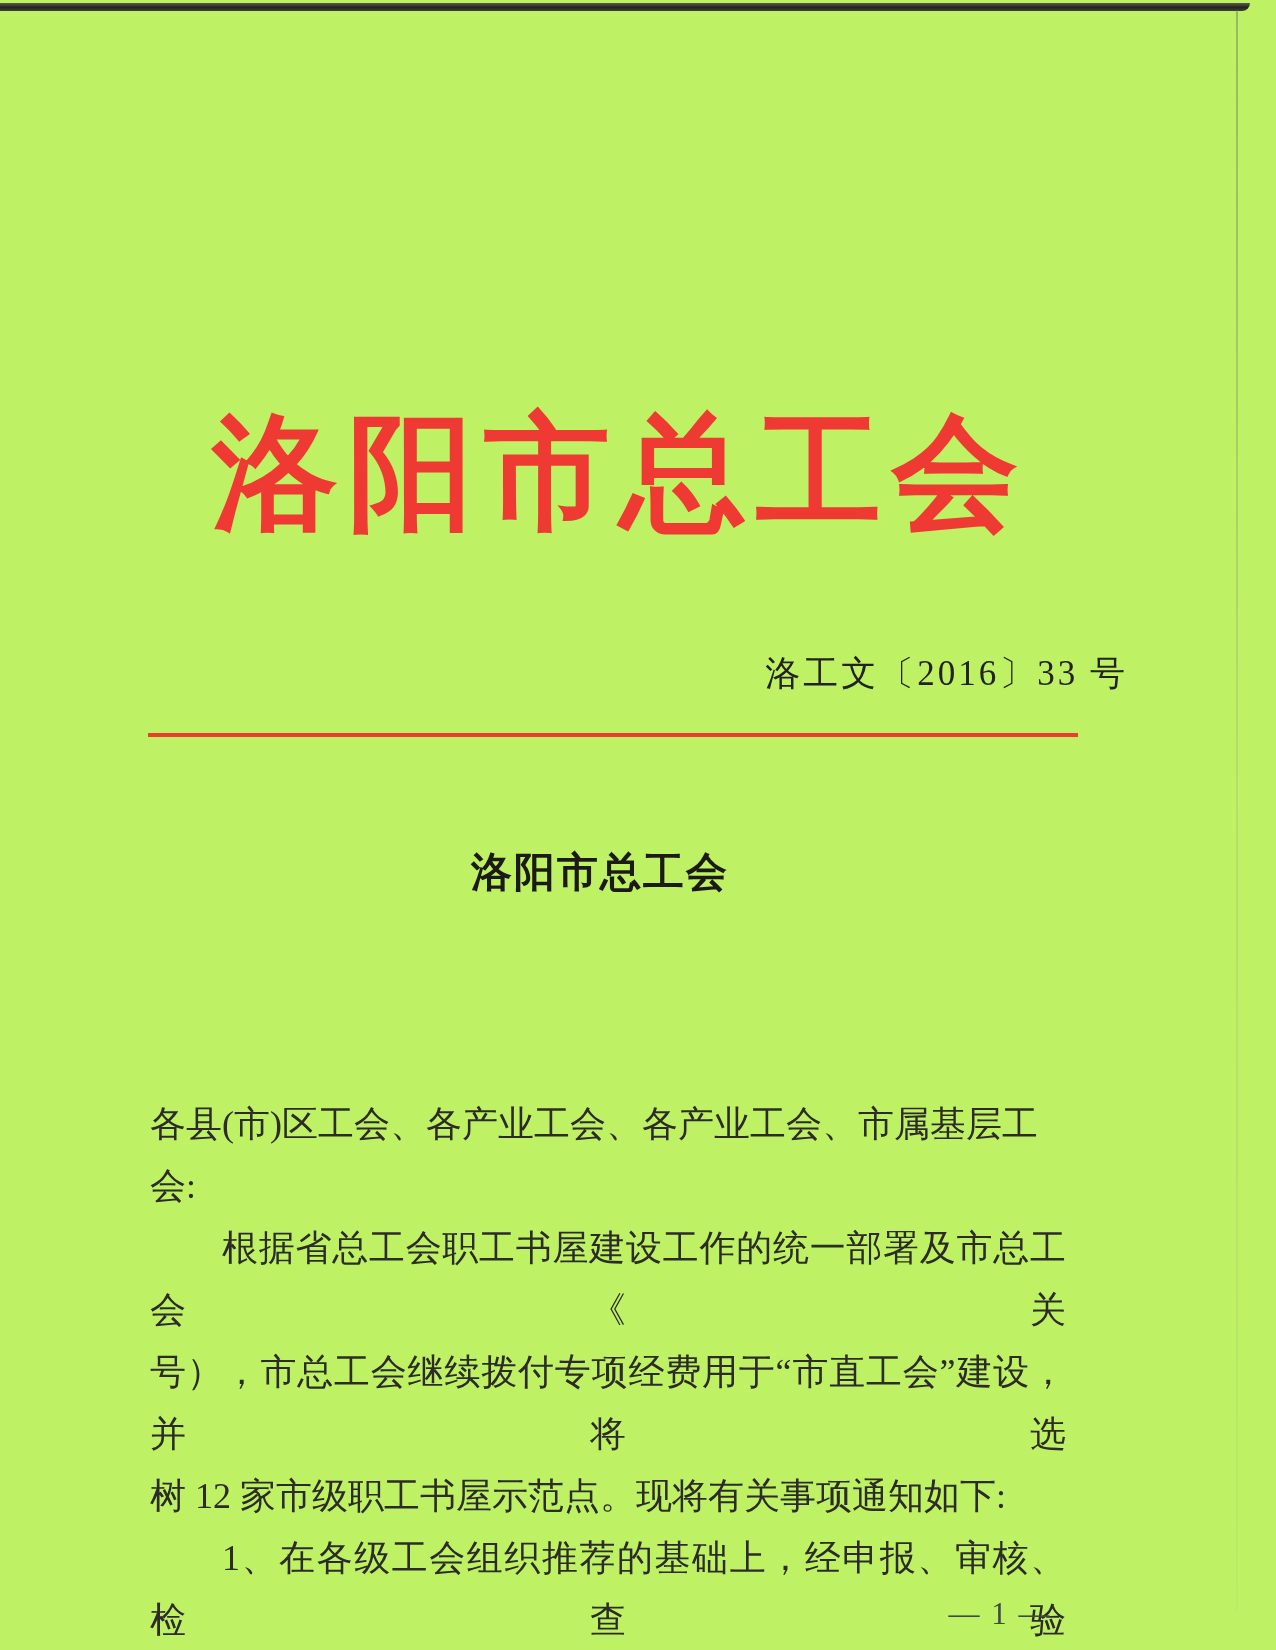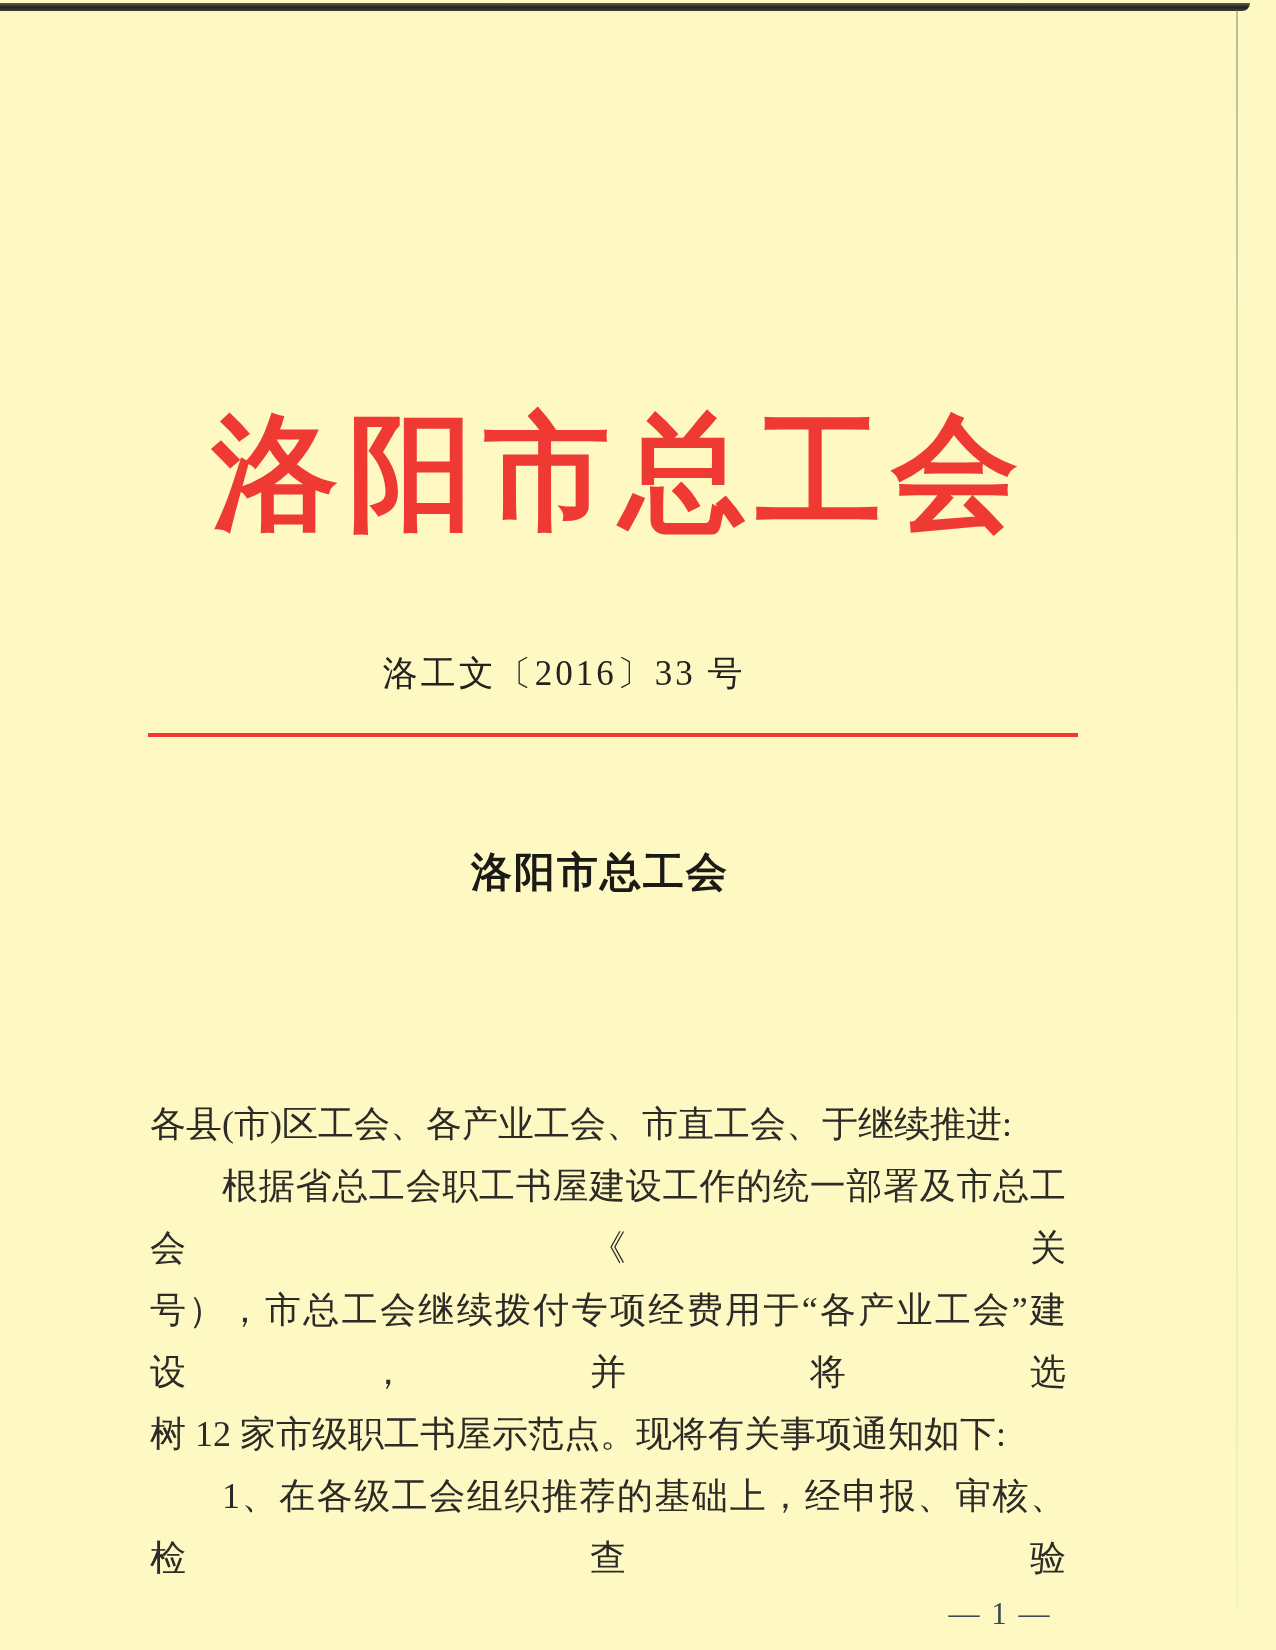--- a/index.html
+++ b/index.html
@@ -5,21 +5,21 @@
   html, body {
     margin: 0;
     padding: 0;
     background: #e9e9e6;
   }
   .page {
     position: relative;
     width: 1276px;
     height: 1650px;
     margin: 0 auto;
-    background: #fef9c3;
+    background: #bef264;
     overflow: hidden;
     font-family: "Liberation Serif", "DejaVu Serif", serif;
   }
   
   .scan-edge-top {
     position: absolute;
     top: 3px;
     left: 0;
     width: 1250px;
     height: 8px;
@@ -48,21 +48,21 @@
     font-weight: 700;
     color: #ee3a33;
     letter-spacing: 10px;
     white-space: nowrap;
   }
   .doc-number {
     position: absolute;
     top: 650px;
     left: 0;
     width: 1128px;
-    text-align: center;
+    text-align: right;
     font-size: 35px;
     letter-spacing: 3px;
     color: #23221f;
   }
   .red-rule {
     position: absolute;
     top: 733px;
     left: 148px;
     width: 930px;
     height: 4px;
@@ -124,23 +124,23 @@
 
   <div class="doc-number">洛工文〔2016〕33 号</div>
 
   <div class="red-rule"></div>
 
   <div class="title-block">
     <div>洛阳市总工会</div>
   </div>
 
   <div class="body-text">
-    <div class="line">各县(市)区工会、各产业工会、市直工会、于继续推进:</div>
+    <div class="line">各县(市)区工会、各产业工会、各产业工会、市属基层工会:</div>
     <div class="line indent fill">根据省总工会职工书屋建设工作的统一部署及市总工会《关</div>
-    <div class="line fill">号），市总工会继续拨付专项经费用于“各产业工会”建设，并将选</div>
+    <div class="line fill">号），市总工会继续拨付专项经费用于“市直工会”建设，并将选</div>
     <div class="line">树 12 家市级职工书屋示范点。现将有关事项通知如下:</div>
     <div class="line indent fill">1、在各级工会组织推荐的基础上，经申报、审核、检查验</div>
 
   </div>
 
   <div class="page-number">— 1 —</div>
 
 </div>
 
 </body></html>

